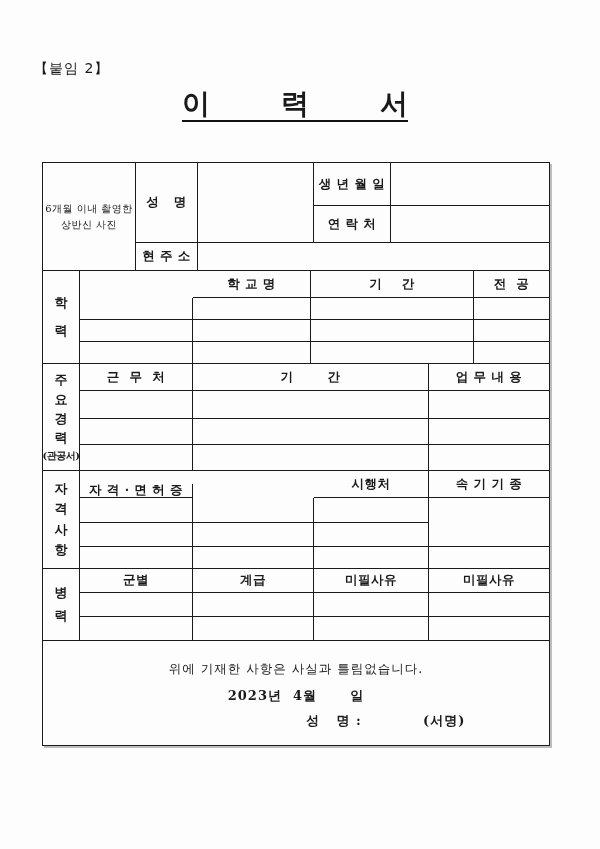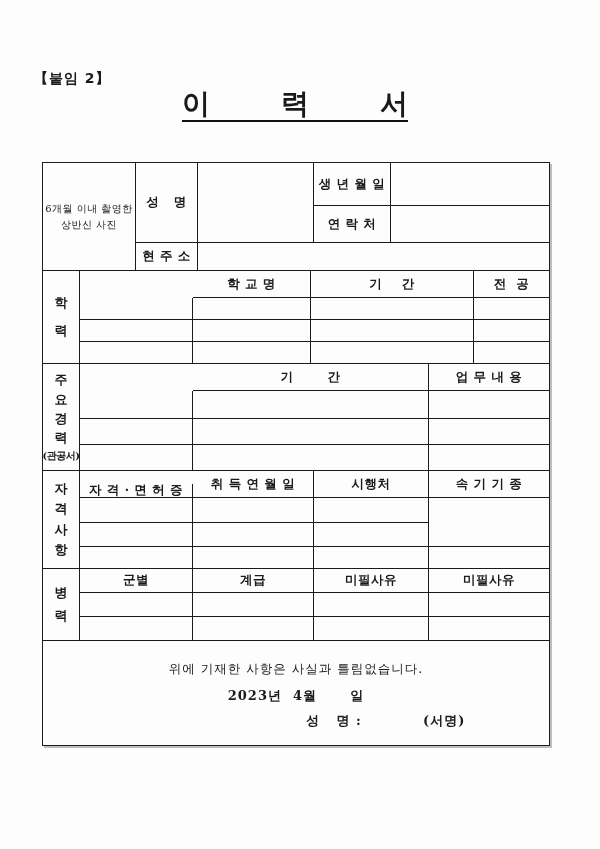--- a/index.html
+++ b/index.html
@@ -5,23 +5,23 @@
   * { margin:0; padding:0; box-sizing:border-box; }
   html,body { width:600px; height:849px; }
   body {
     background:#fdfdfd;
     font-family:"DejaVu Serif","Liberation Serif",serif;
     color:#1a1a1a;
     position:relative;
     overflow:hidden;
   }
   .attach {
-    position:absolute; left:34px; top:70px;
+    position:absolute; left:34px; top:60px;
     font-family:"DejaVu Sans","Liberation Sans",sans-serif;
-    font-weight:bold; font-size:14px; letter-spacing:1px;
+    font-weight:normal; font-size:14px; letter-spacing:1px;
   }
   .title {
     position:absolute; left:182px; top:86px; width:226px; height:36px;
     display:flex; justify-content:space-between; align-items:flex-end;
     border-bottom:2px solid #111;
     font-family:"DejaVu Sans","Liberation Sans",sans-serif;
     font-weight:bold; font-size:28px; line-height:1.1;
   }
   .tbl {
     position:absolute; left:42px; top:162px; width:508px; height:584px;
@@ -112,20 +112,21 @@
   </div>
 
   <div class="sec secC">
     <div class="c br vlabel" style="grid-column:1;grid-row:1/span 4;">
       <span>주</span>
       <span>요</span>
       <span>경</span>
       <span>력</span>
       <span class="small">(관공서)</span>
     </div>
+    <div class="c br bb hdr" style="grid-column:2;grid-row:1;">근  무  처</div>
     <div class="c br bb hdr" style="grid-column:3;grid-row:1;">기       간</div>
     <div class="c bb hdr" style="grid-column:4;grid-row:1;">업 무 내 용</div>
     <div class="c br bb" style="grid-column:2;grid-row:2;"></div>
     <div class="c br bb" style="grid-column:3;grid-row:2;"></div>
     <div class="c bb" style="grid-column:4;grid-row:2;"></div>
     <div class="c br bb" style="grid-column:2;grid-row:3;"></div>
     <div class="c br bb" style="grid-column:3;grid-row:3;"></div>
     <div class="c bb" style="grid-column:4;grid-row:3;"></div>
     <div class="c br" style="grid-column:2;grid-row:4;"></div>
     <div class="c br" style="grid-column:3;grid-row:4;"></div>
@@ -133,21 +134,20 @@
   </div>
 
   <div class="sec secD">
     <div class="c br vlabel" style="grid-column:1;grid-row:1/span 4;">
       <span>자</span>
       <span>격</span>
       <span>사</span>
       <span>항</span>
     </div>
     <div class="c br bb hdr" style="grid-column:2;grid-row:1;margin-top:13px;">자 격 · 면 허 증</div>
-    <div class="c br bb hdr" style="grid-column:3;grid-row:1;">취 득 연 월 일</div>
     <div class="c br bb hdr" style="grid-column:4;grid-row:1;">시행처</div>
     <div class="c bb hdr" style="grid-column:5;grid-row:1;">속 기 기 종</div>
     <div class="c br bb" style="grid-column:2;grid-row:2;"></div>
     <div class="c br bb" style="grid-column:3;grid-row:2;"></div>
     <div class="c br bb" style="grid-column:4;grid-row:2;"></div>
     <div class="c bb" style="grid-column:5;grid-row:2/span 2;"></div>
     <div class="c br bb" style="grid-column:2;grid-row:3;"></div>
     <div class="c br bb" style="grid-column:3;grid-row:3;"></div>
     <div class="c br bb" style="grid-column:4;grid-row:3;"></div>
     <div class="c br" style="grid-column:2;grid-row:4;"></div>

